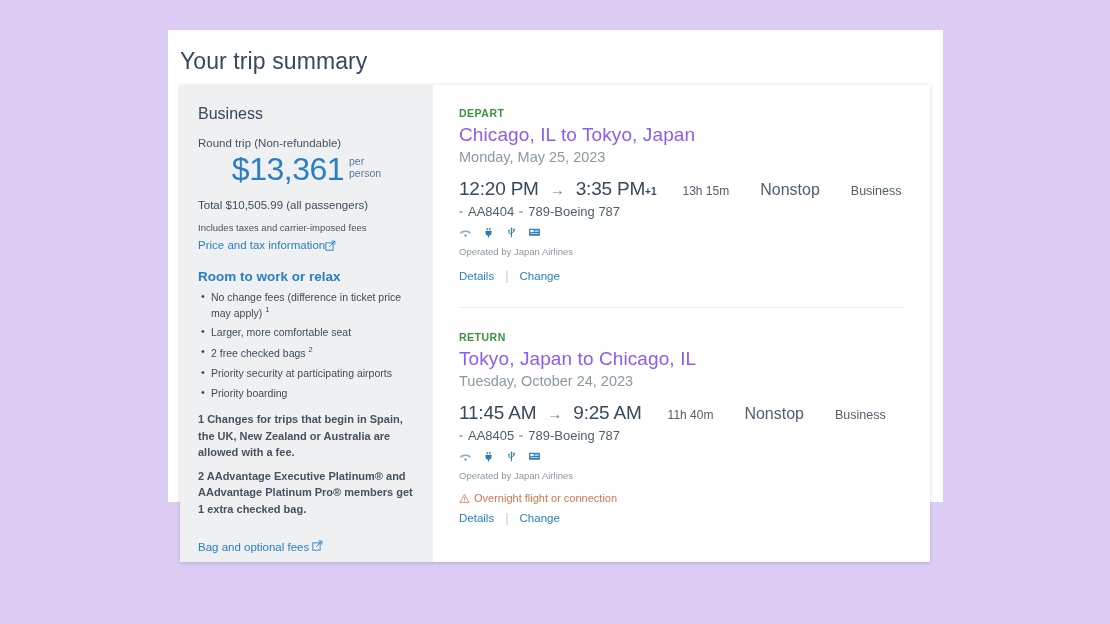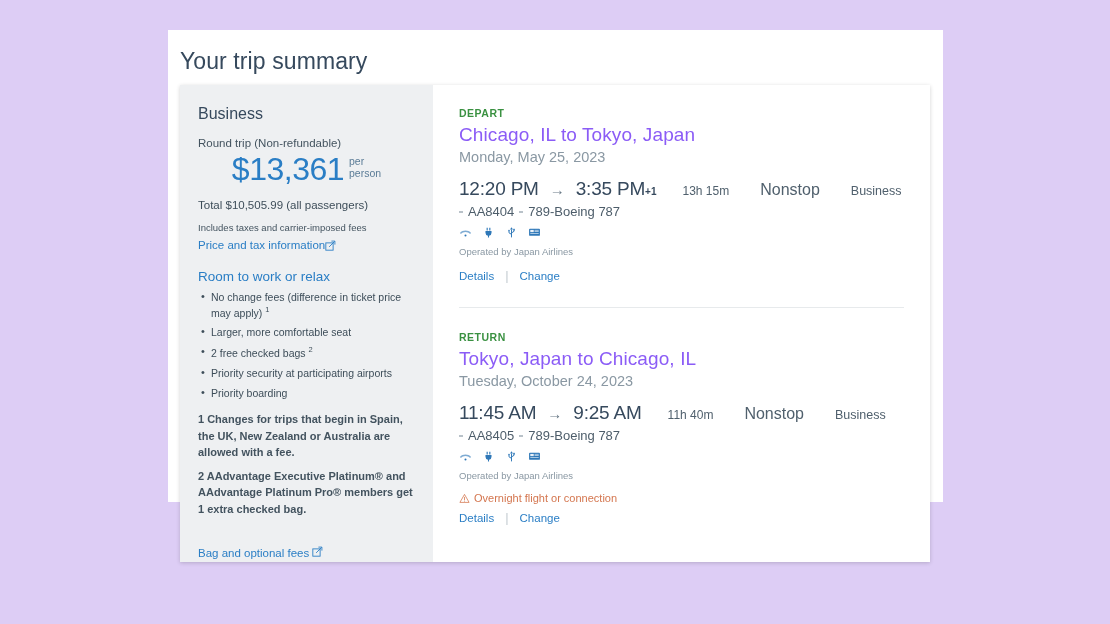--- a/index.html
+++ b/index.html
@@ -112,21 +112,21 @@
     align-items: center;
     gap: 0;
     text-align: center;
   }
 
   .ext-icon { display: inline-block; width: 11px; height: 11px; }
 
   .benefits-title {
     font-size: 13.5px;
     color: #2a7ec5;
-    font-weight: 400;
+    font-weight: 700;
     margin: 16px 0 6px 0;
   }
 
   .benefits { list-style: none; }
 
   .benefits li {
     position: relative;
     font-size: 10.5px;
     color: #3d4d59;
     line-height: 1.42;
@@ -148,21 +148,21 @@
   .footnotes { margin-top: 11px; }
 
   .footnote {
     font-size: 11px;
     color: #43535f;
     line-height: 1.5;
     margin-bottom: 7px;
     font-weight: bold;
   }
 
-  .bag-link { margin-top: 22px; display: inline-block; }
+  .bag-link { margin-top: 16px; display: inline-block; }
 
   
   .flights {
     flex: 1;
     padding: 22px 26px 0 26px;
   }
 
   .leg-label {
     font-size: 10.5px;
     font-weight: bold;

